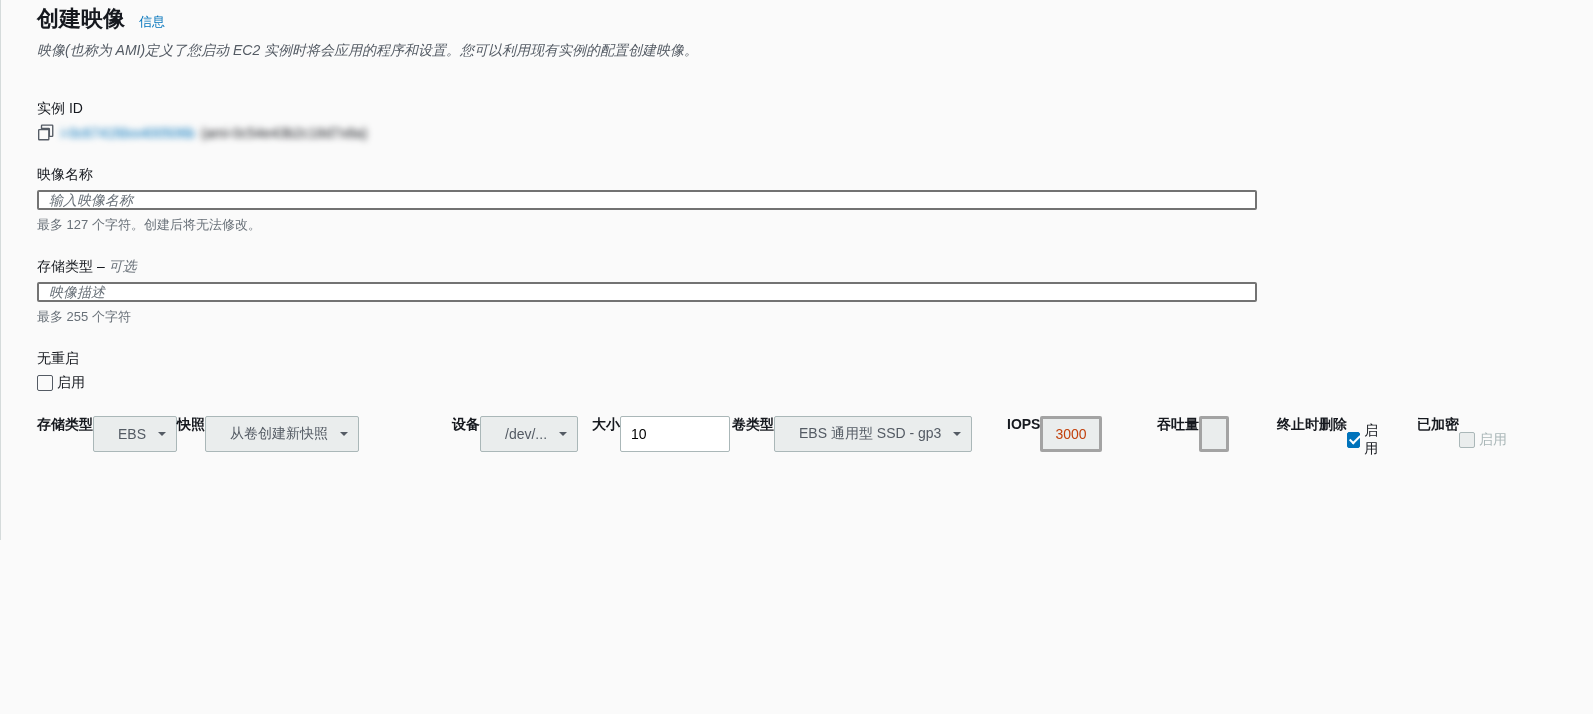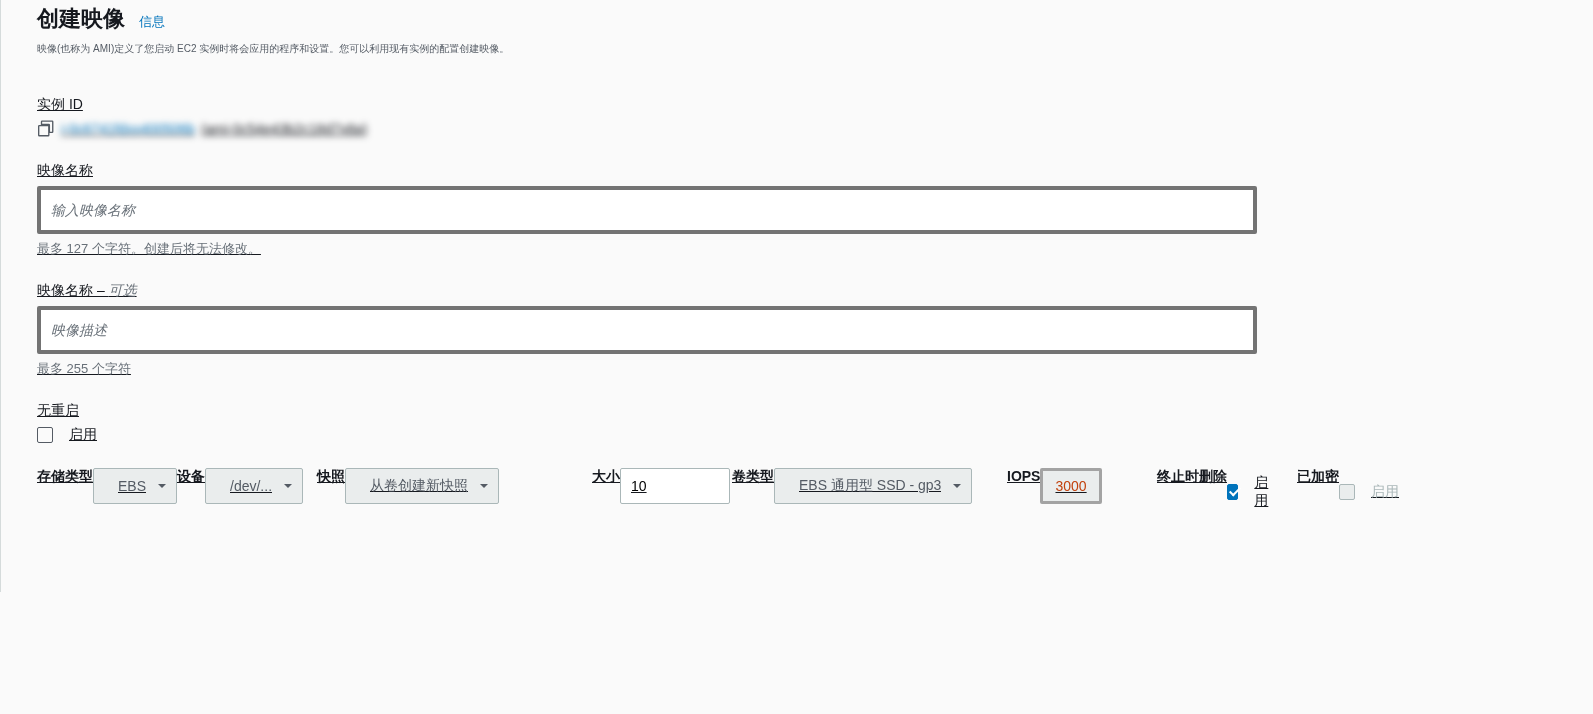--- a/index.html
+++ b/index.html
@@ -25,30 +25,30 @@
       display: inline-block;
     }
     .info-link {
       font-size: 13px;
       color: #0073bb;
       margin-left: 10px;
       cursor: pointer;
       font-weight: 400;
     }
     .page-description {
-      font-size: 10px;
+      font-size: 14px;
       color: #545b64;
       margin-top: 8px;
+      font-style: italic;
     }
     .form-section {
       margin-top: 40px;
     }
     .form-group {
       margin-bottom: 24px;
-      text-decoration: underline;
     }
     .form-label {
       font-size: 14px;
       color: #16191f;
       display: block;
       margin-bottom: 6px;
     }
     .optional {
       font-style: italic;
       color: #687078;
@@ -69,40 +69,40 @@
       color: #0073bb;
       filter: blur(3px);
     }
     .instance-ami {
       color: #16191f;
       filter: blur(3px);
     }
     .text-input {
       width: 1220px;
       max-width: 100%;
-      height: 48px;
+      height: 20px;
       padding: 4px 10px;
-      border: 4px solid #737373;
+      border: 2px solid #737373;
       border-radius: 2px;
       font-size: 14px;
       color: #16191f;
     }
     .text-input::placeholder {
       color: #687078;
       font-style: italic;
     }
     .helper-text {
       font-size: 13px;
       color: #687078;
       margin-top: 6px;
     }
     .checkbox-row {
       display: flex;
       align-items: center;
-      gap: 16px;
+      gap: 4px;
       margin-top: 6px;
     }
     .checkbox {
       width: 16px;
       height: 16px;
       border: 1px solid #545b64;
       border-radius: 2px;
       appearance: none;
       cursor: pointer;
       position: relative;
@@ -229,21 +229,21 @@
     </div>
 
     <div class="form-group">
       <span class="form-label">映像名称</span>
       <input type="text" class="text-input" placeholder="输入映像名称" style="">
       <div class="helper-text">最多 127 个字符。创建后将无法修改。</div>
     </div>
 
     <div class="form-group">
       <span class="form-label">
-        <span>映像名称 – </span><span class="optional">可选</span>
+        <span>存储类型 – </span><span class="optional">可选</span>
       </span>
       <input type="text" class="text-input" placeholder="映像描述" style="">
       <div class="helper-text">最多 255 个字符</div>
     </div>
 
     <div class="form-group">
       <span class="form-label">无重启</span>
       <div class="checkbox-row">
         <input type="checkbox" class="checkbox" style="">
         <span>启用</span>
@@ -257,40 +257,40 @@
         <div class="vol-col col-storage">
           <div class="vol-header">存储类型</div>
           <div class="select-box">
             <span class="truncate">EBS</span>
             <svg class="caret" viewBox="0 0 12 12">
                 <path d="M2 4 L6 8 L10 4 Z"></path>
               </svg>
           </div>
         </div>
 
+        <div class="vol-col col-snapshot">
+          <div class="vol-header">快照</div>
+          <div class="select-box">
+            <span class="truncate">从卷创建新快照</span>
+            <svg class="caret" viewBox="0 0 12 12">
+                <path d="M2 4 L6 8 L10 4 Z"></path>
+              </svg>
+          </div>
+        </div>
+
         <div class="vol-col col-device">
           <div class="vol-header">设备</div>
           <div class="select-box">
             <span class="truncate">/dev/...</span>
             <svg class="caret" viewBox="0 0 12 12">
                 <path d="M2 4 L6 8 L10 4 Z"></path>
               </svg>
           </div>
         </div>
 
-        <div class="vol-col col-snapshot">
-          <div class="vol-header">快照</div>
-          <div class="select-box">
-            <span class="truncate">从卷创建新快照</span>
-            <svg class="caret" viewBox="0 0 12 12">
-                <path d="M2 4 L6 8 L10 4 Z"></path>
-              </svg>
-          </div>
-        </div>
-
         <div class="vol-col col-size">
           <div class="vol-header">大小</div>
           <input type="text" class="num-input" value="10" style="">
         </div>
 
         <div class="vol-col col-voltype">
           <div class="vol-header">卷类型</div>
           <div class="select-box">
             <span class="truncate">EBS 通用型 SSD - gp3</span>
             <svg class="caret" viewBox="0 0 12 12">
@@ -299,20 +299,26 @@
           </div>
         </div>
 
         <div class="vol-col col-iops">
           <div class="vol-header">IOPS</div>
           <div class="readonly-box">
             <span>3000</span>
           </div>
         </div>
 
+        <div class="vol-col col-throughput">
+          <div class="vol-header">吞吐量</div>
+          <div class="readonly-box">
+            <span></span>
+          </div>
+        </div>
 
         <div class="vol-col col-delete">
           <div class="vol-header">终止时删除</div>
           <div class="checkbox-row" style="height:36px;">
             <input type="checkbox" class="checkbox" checked="" style="">
             <span>启用</span>
           </div>
         </div>
 
         <div class="vol-col col-encrypted">

